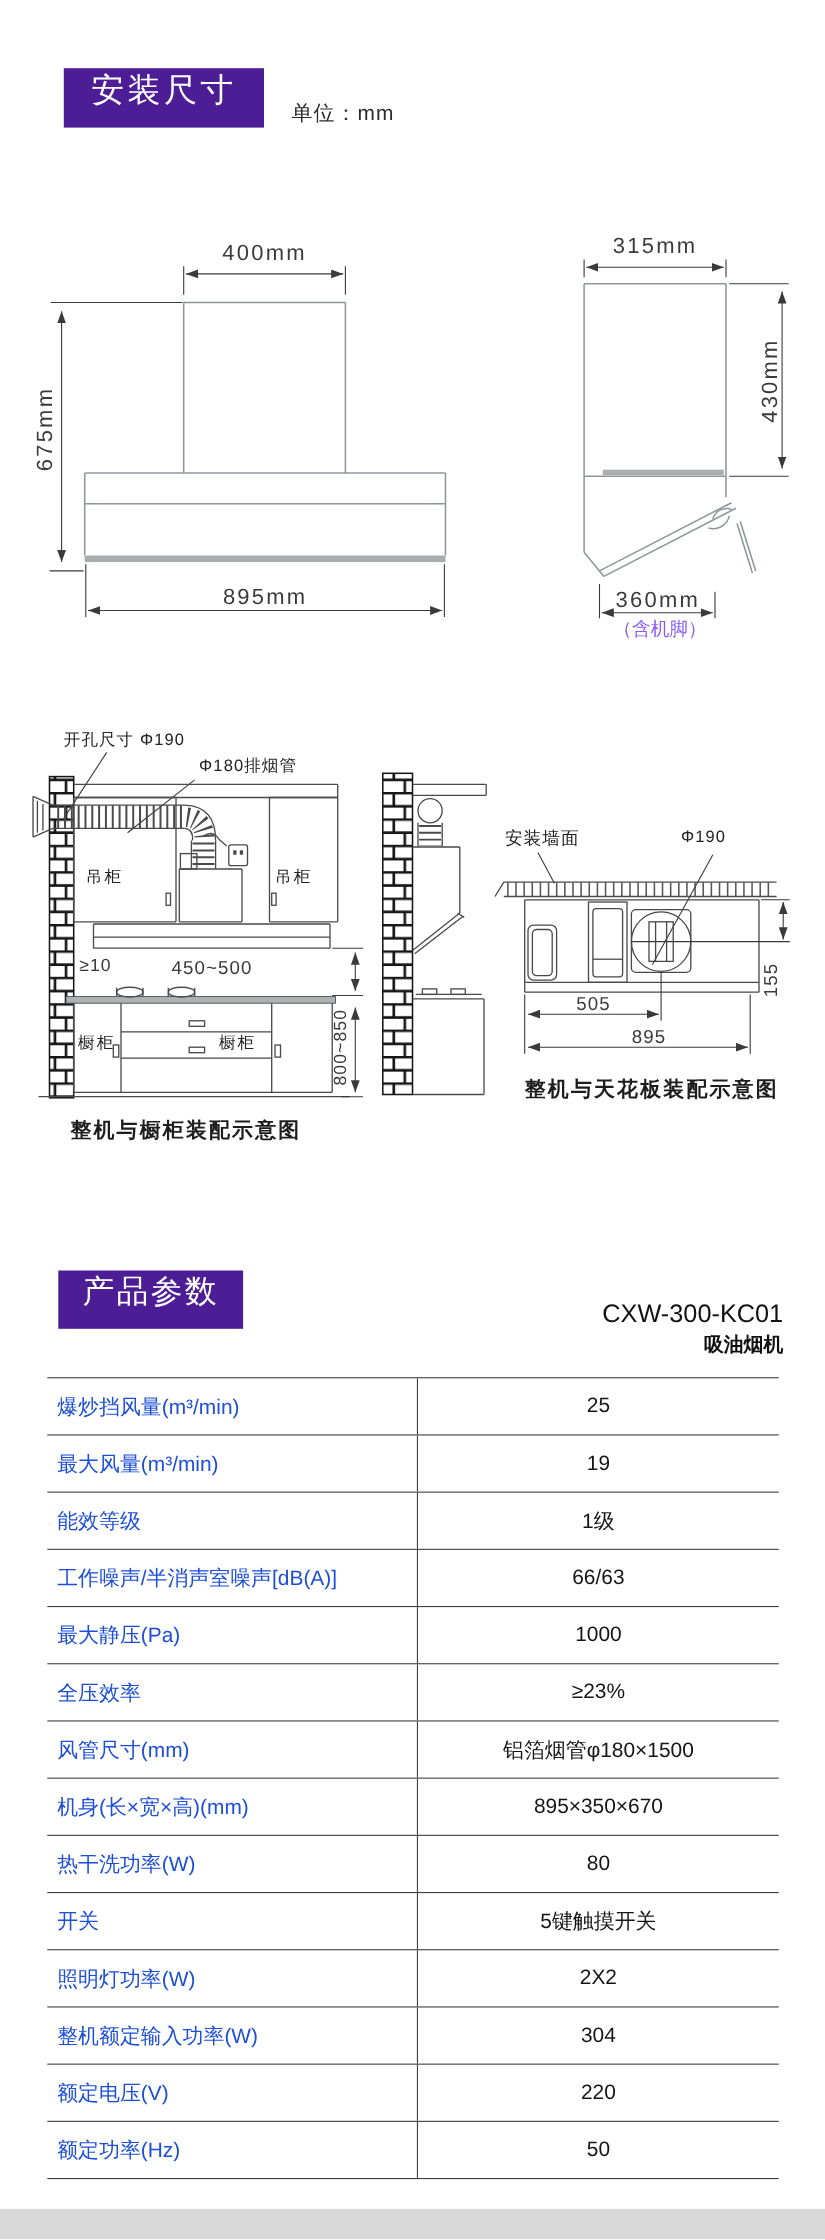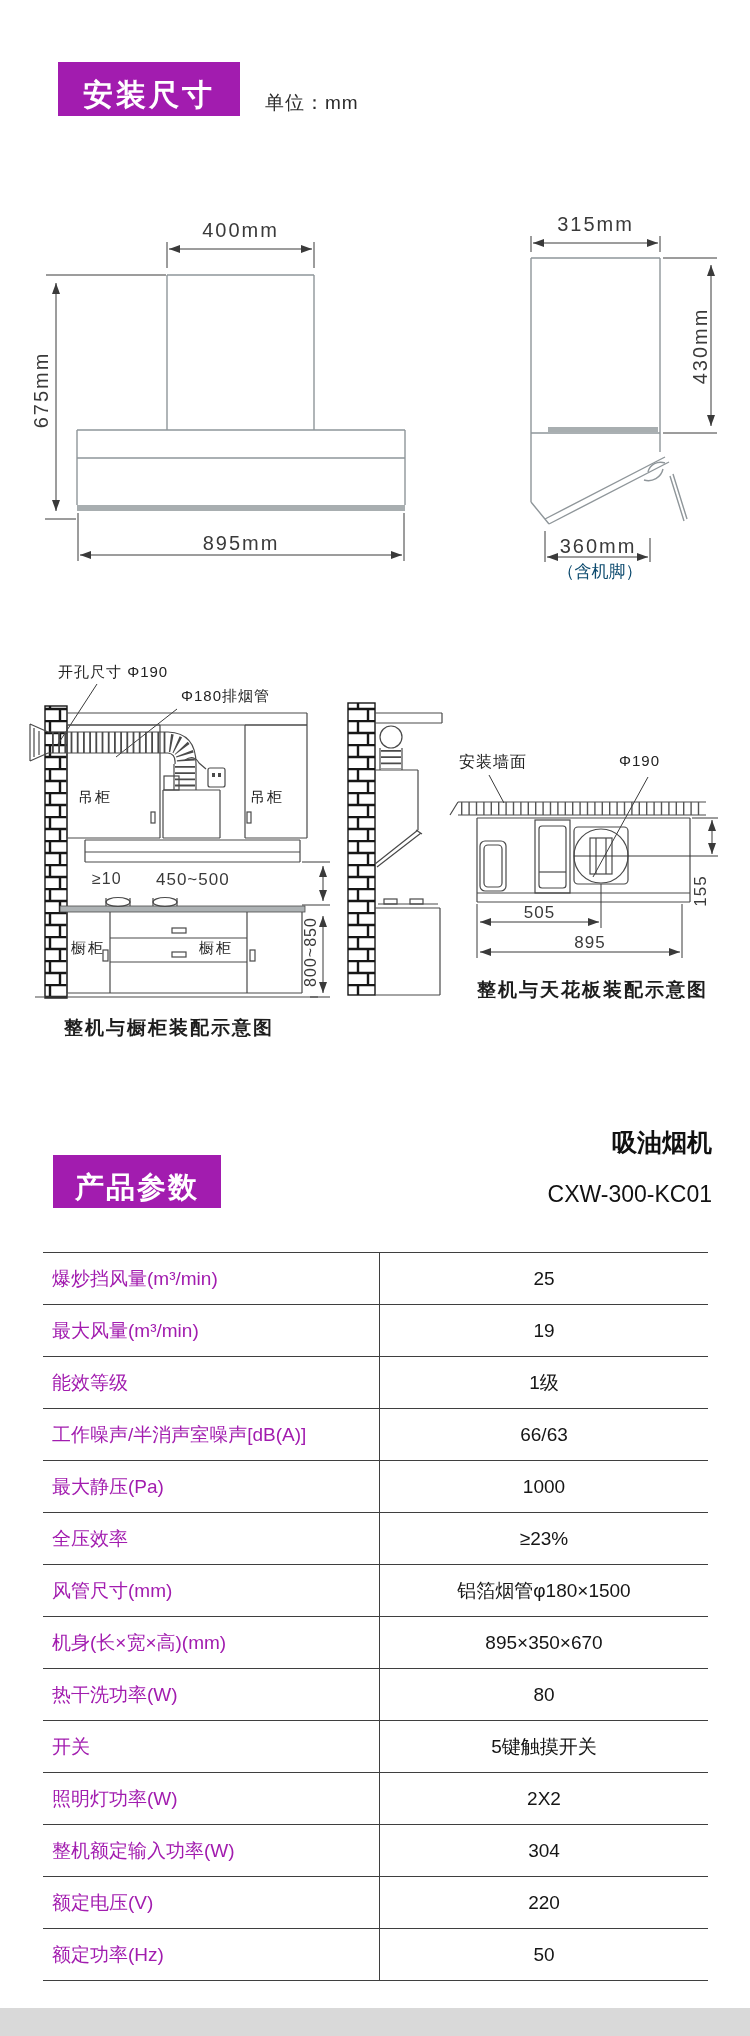--- a/index.html
+++ b/index.html
@@ -1,33 +1,33 @@
 <!DOCTYPE html>
 <html><head>
 <meta charset="utf-8">
 <style>
   html,body{margin:0;padding:0;background:#fff;}
   #page{position:relative;width:750px;height:2036px;background:#fff;overflow:hidden;
         font-family:"Liberation Sans","DejaVu Sans",sans-serif;color:#222;}
   .abs{position:absolute;}
-  .titleBox{background:#a21caf;color:#fff;display:flex;align-items:flex-end;justify-content:center;
-            font-weight:bold;}
+  .titleBox{background:#4c1d95;color:#fff;display:flex;align-items:flex-start;justify-content:center;
+            font-weight:normal;}
   .dimTxt{color:#3a3a3a;font-size:20px;letter-spacing:2px;text-align:center;white-space:nowrap;}
   .vdim{transform:rotate(-90deg);transform-origin:center;}
   .cnLbl{color:#222;font-size:15px;letter-spacing:2px;white-space:nowrap;}
   .caption{color:#1d1d1d;font-size:19px;font-weight:bold;letter-spacing:2px;white-space:nowrap;}
   .smDim{font-size:17px;letter-spacing:1px;color:#3a3a3a;text-align:center;white-space:nowrap;}
   svg{position:absolute;left:0;}
   .mk{stroke:#3a3a3a;stroke-width:1;fill:none;}
   .mach{stroke:#8f969a;stroke-width:1.4;fill:none;}
   .mach2{stroke:#4a4a4a;stroke-width:1.2;fill:none;}
   .tb{position:absolute;left:43px;top:1252px;width:665px;border-top:1px solid #3f3f3f;}
   .trow{display:flex;height:51px;border-bottom:1px solid #3f3f3f;align-items:stretch;}
   .tlab{width:337px;border-right:1px solid #3f3f3f;display:flex;align-items:center;
-        padding-left:9px;box-sizing:border-box;font-size:19px;color:#a21caf;}
+        padding-left:9px;box-sizing:border-box;font-size:19px;color:#1d4ed8;}
   .tval{flex:1;display:flex;align-items:center;justify-content:center;font-size:19px;color:#151515;}
   .hdrR{position:absolute;right:38px;text-align:right;color:#111;white-space:nowrap;}
 </style>
 </head>
 <body>
 
 <div id="page">
 
   <div class="abs titleBox" style="left:58px;top:62px;width:182px;height:54px;font-size:30px;letter-spacing:3px;">
     <span>安装尺寸</span>
@@ -65,21 +65,21 @@
     <path class="mk" d="M545,531 V562 M650,538 V562"></path>
     <line class="mk" x1="547" y1="557" x2="648" y2="557" marker-start="url(#m1)" marker-end="url(#m1)"></line>
   </svg>
 
   <div class="abs dimTxt" style="left:167px;top:219px;width:147px;">400mm</div>
   <div class="abs dimTxt vdim" style="left:2px;top:378px;width:80px;height:24px;">675mm</div>
   <div class="abs dimTxt" style="left:77px;top:532px;width:328px;">895mm</div>
   <div class="abs dimTxt" style="left:531px;top:213px;width:129px;">315mm</div>
   <div class="abs dimTxt vdim" style="left:661px;top:334px;width:80px;height:24px;">430mm</div>
   <div class="abs dimTxt" style="left:545px;top:535px;width:106px;">360mm</div>
-  <div class="abs" style="left:535px;top:560px;width:130px;text-align:center;font-size:17px;color:#0c4a6e;">（含机脚）</div>
+  <div class="abs" style="left:535px;top:560px;width:130px;text-align:center;font-size:17px;color:#8b5cf6;">（含机脚）</div>
 
   <svg style="top:650px;" width="750" height="410" viewBox="0 650 750 410">
     <defs>
       <marker id="m2" markerUnits="userSpaceOnUse" markerWidth="12" markerHeight="10" refX="11" refY="4" orient="auto-start-reverse">
         <path d="M0,0 L11,4 L0,8 Z" fill="#3a3a3a"></path>
       </marker>
       <pattern id="bk" width="22" height="24" patternUnits="userSpaceOnUse">
         <rect width="22" height="24" fill="#ffffff"></rect>
         <path d="M0,1 H22 M0,13 H22" stroke="#161616" stroke-width="2.4" fill="none"></path>
         <path d="M6,1 V13 M16,13 V25" stroke="#161616" stroke-width="2.4" fill="none"></path>
@@ -156,37 +156,37 @@
     <path class="mk" d="M574,856 H718 M601,884 V928 M477,904 V958 M682,904 V958 M692,818 H718"></path>
     <line class="mk" x1="712" y1="820" x2="712" y2="854" marker-start="url(#m2)" marker-end="url(#m2)"></line>
     <line class="mk" x1="480" y1="922" x2="599" y2="922" marker-start="url(#m2)" marker-end="url(#m2)"></line>
     <line class="mk" x1="480" y1="952" x2="680" y2="952" marker-start="url(#m2)" marker-end="url(#m2)"></line>
   </svg>
 
   <div class="abs cnLbl" style="left:58px;top:663px;letter-spacing:1px;">开孔尺寸 Φ190</div>
   <div class="abs cnLbl" style="left:181px;top:687px;letter-spacing:1px;">Φ180排烟管</div>
   <div class="abs cnLbl" style="left:78px;top:788px;">吊柜</div>
   <div class="abs cnLbl" style="left:250px;top:788px;">吊柜</div>
-  <div class="abs smDim" style="left:92px;top:870px;font-size:16px;">≥10</div>
+  <div class="abs smDim" style="left:72px;top:870px;font-size:16px;">≥10</div>
   <div class="abs smDim" style="left:156px;top:870px;">450~500</div>
   <div class="abs cnLbl" style="left:71px;top:939px;">橱柜</div>
   <div class="abs cnLbl" style="left:199px;top:939px;">橱柜</div>
   <div class="abs smDim vdim" style="left:274px;top:940px;width:80px;height:24px;font-size:16px;">800~850</div>
   <div class="abs caption" style="left:64px;top:1015px;">整机与橱柜装配示意图</div>
   <div class="abs cnLbl" style="left:459px;top:752px;font-size:16px;letter-spacing:1px;">安装墙面</div>
   <div class="abs cnLbl" style="left:619px;top:752px;letter-spacing:1px;">Φ190</div>
   <div class="abs smDim" style="left:478px;top:903px;width:123px;">505</div>
   <div class="abs smDim" style="left:478px;top:933px;width:224px;">895</div>
   <div class="abs smDim vdim" style="left:663px;top:879px;width:80px;height:24px;">155</div>
   <div class="abs caption" style="left:477px;top:977px;">整机与天花板装配示意图</div>
 
   <div class="abs titleBox" style="left:53px;top:1155px;width:168px;height:53px;font-size:29px;letter-spacing:2px;">
     <span>产品参数</span>
   </div>
-  <div class="hdrR" style="top:1126px;font-size:25px;font-weight:bold;">吸油烟机</div>
+  <div class="hdrR" style="top:1210px;font-size:18px;font-weight:bold;">吸油烟机</div>
   <div class="hdrR" style="top:1181px;font-size:23px;">CXW-300-KC01</div>
 
   <div class="tb">
     <div class="trow">
         <div class="tlab">爆炒挡风量(m³/min)</div>
         <div class="tval">25</div>
       </div>
     <div class="trow">
         <div class="tlab">最大风量(m³/min)</div>
         <div class="tval">19</div>

